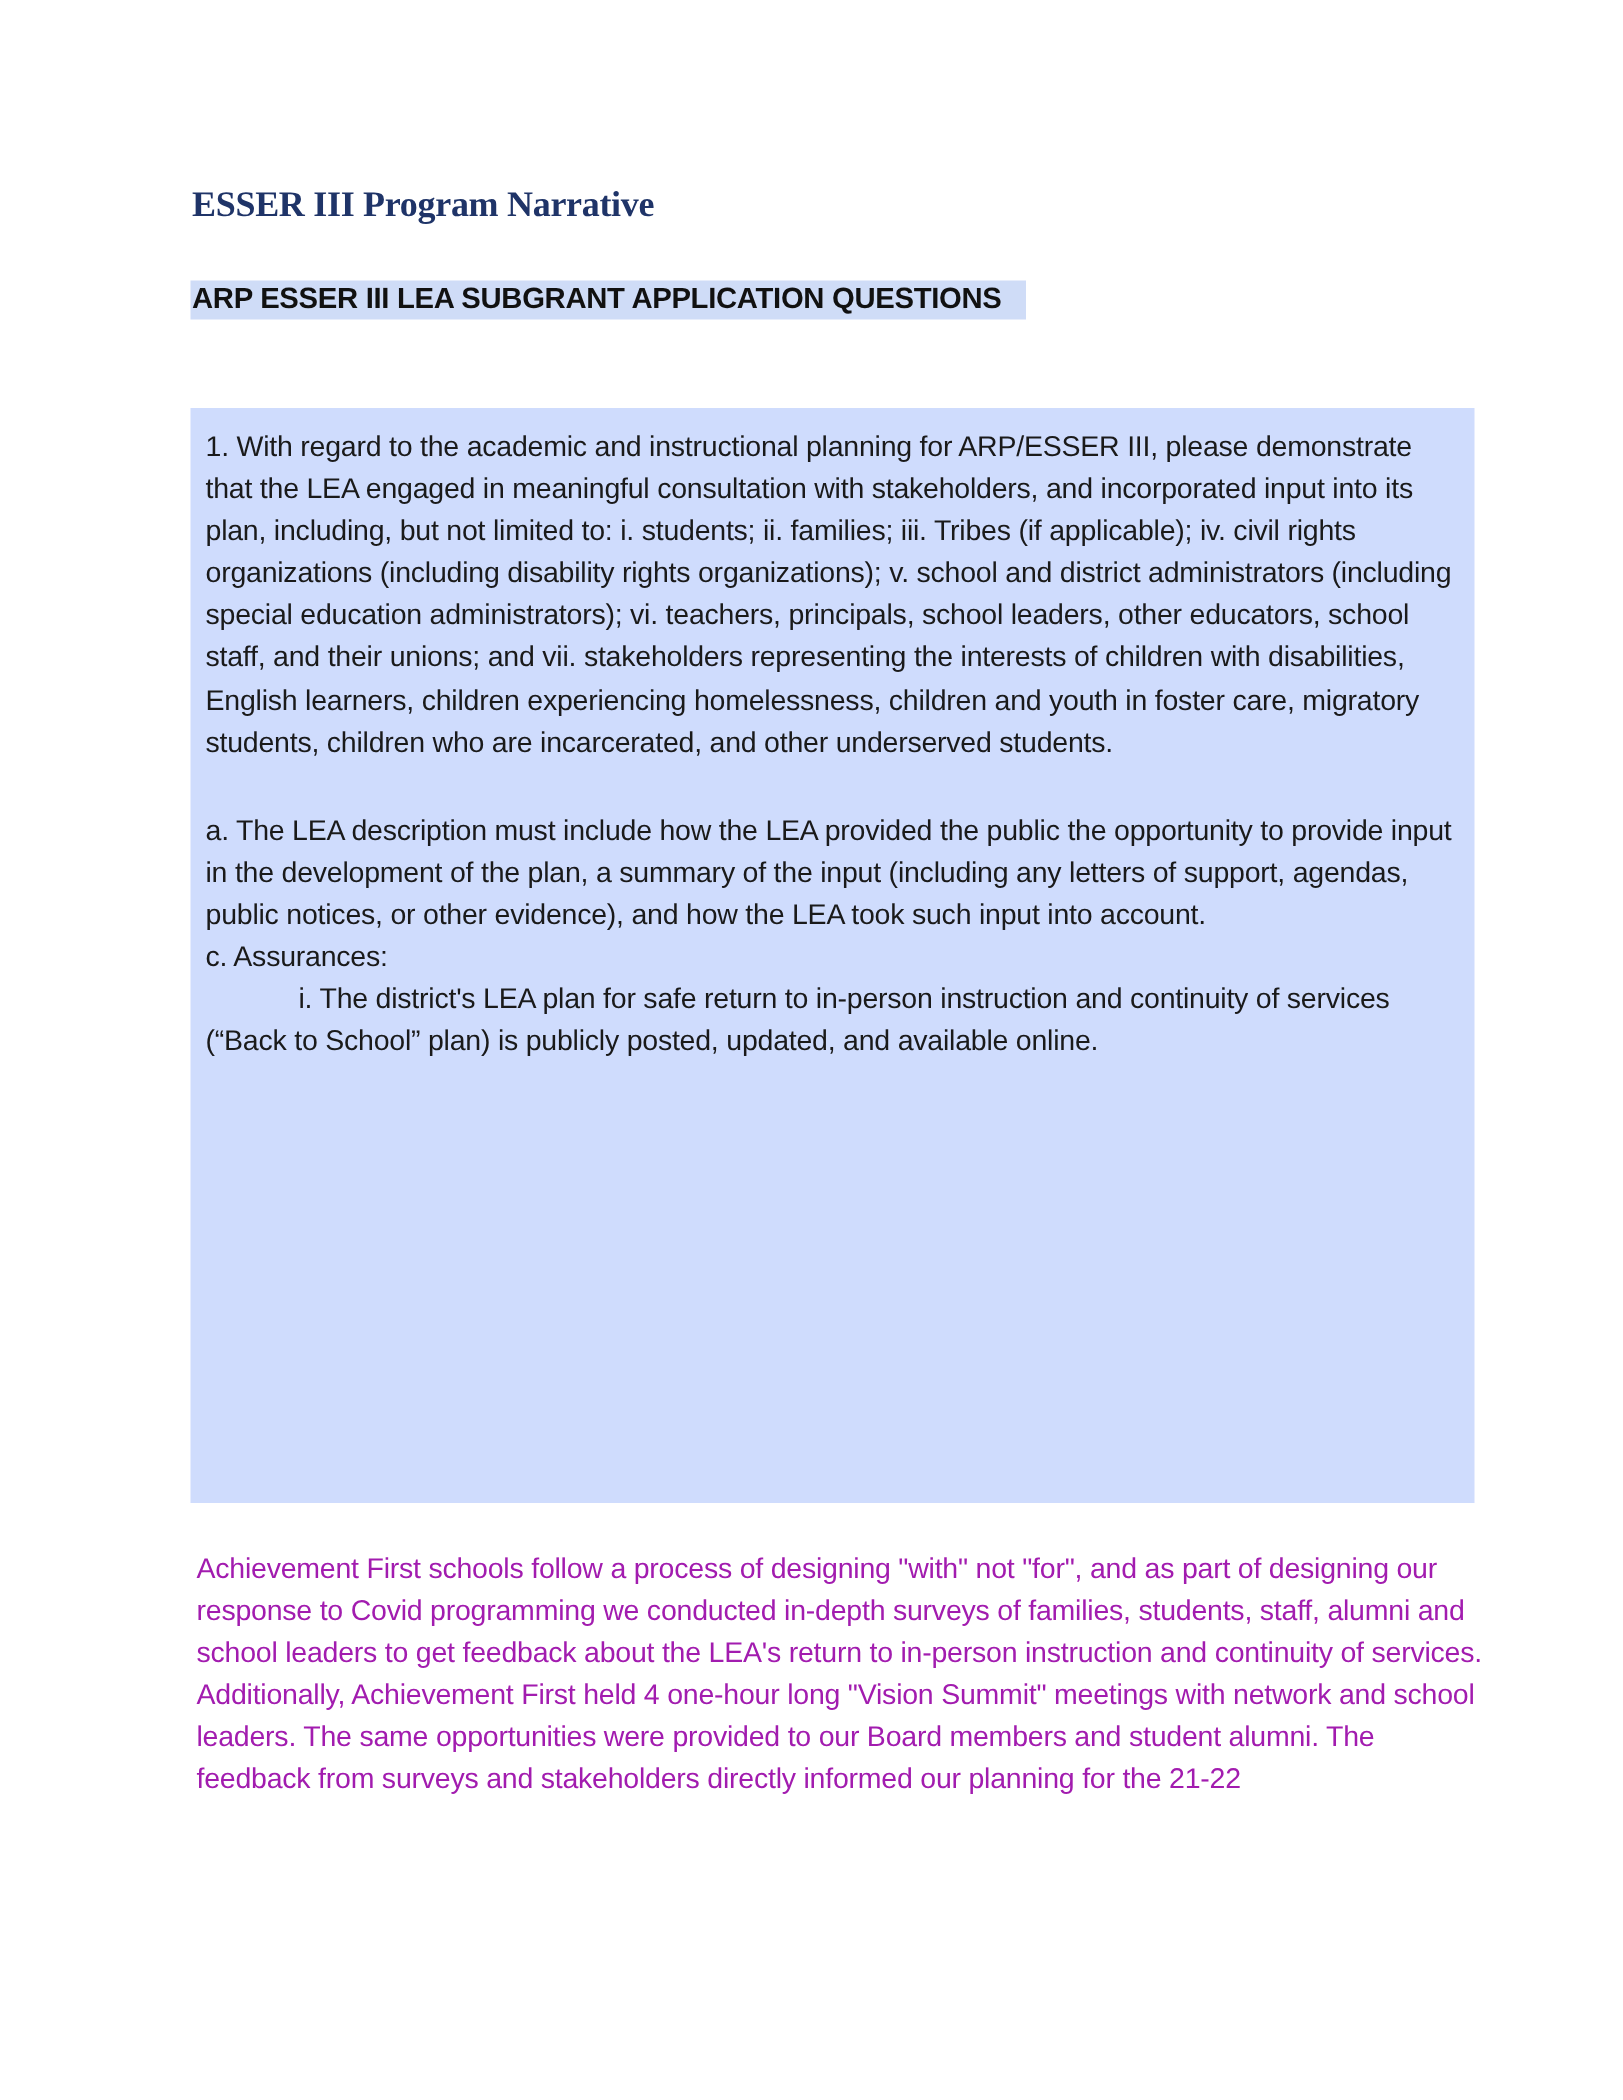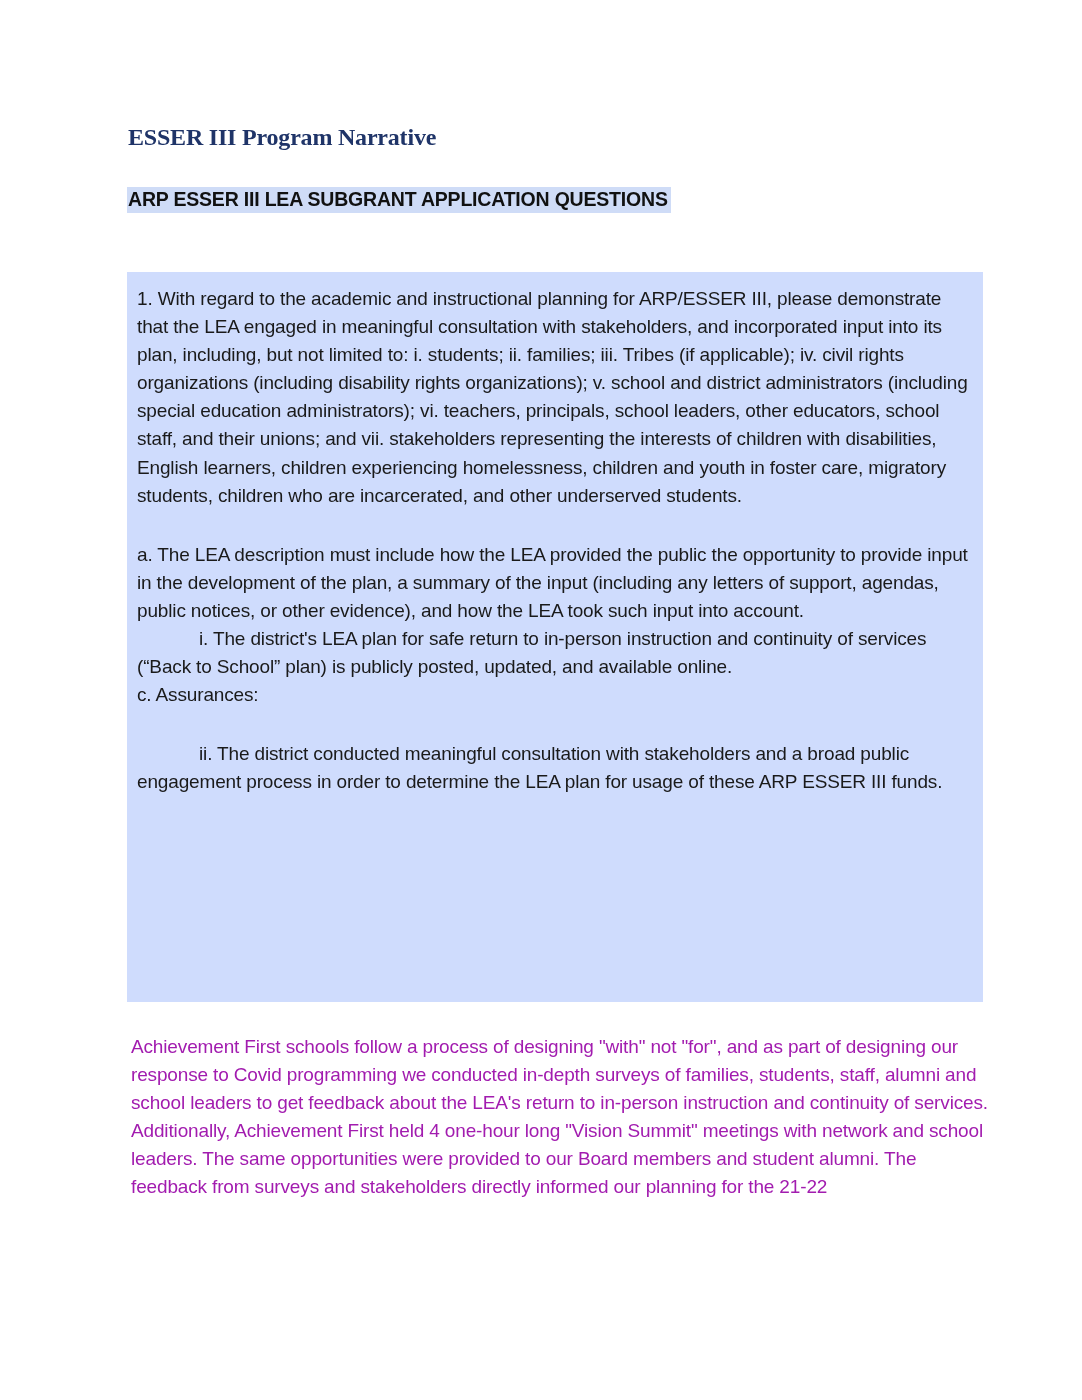--- a/index.html
+++ b/index.html
@@ -27,21 +27,21 @@
       font-family: Liberation Serif, serif;
     }
     .section-heading {
       position: absolute;
       left: 127px;
       top: 187px;
       font-size: 19.5px;
       font-weight: bold;
       color: #111111;
       background: #cfdcf7;
-      padding: 1px 3px 2px 1px;
+      padding: 1px 16px 2px 1px;
       margin: 0;
       letter-spacing: -0.2px;
     }
     .question-box {
       position: absolute;
       left: 127px;
       top: 272px;
       width: 856px;
       height: 730px;
       background: #cfdcfd;
@@ -78,19 +78,18 @@
 <body>
 
 <h1 class="page-title">ESSER III Program Narrative</h1>
 
 <h2 class="section-heading">ARP ESSER III LEA SUBGRANT APPLICATION QUESTIONS</h2>
 
 <div class="question-box">
   <p class="q-para">1.  With regard to the academic and instructional planning for ARP/ESSER III, please demonstrate that the LEA engaged in meaningful consultation with stakeholders, and incorporated input into its plan, including, but not limited to: i. students; ii. families; iii. Tribes (if applicable); iv. civil rights organizations (including disability rights organizations); v. school and district administrators (including special education administrators); vi. teachers, principals, school leaders, other educators, school staff, and their unions; and vii. stakeholders representing the interests of children with disabilities, English learners, children experiencing homelessness, children and youth in foster care, migratory students, children who are incarcerated, and other underserved students.</p>
   <div class="q-gap"></div>
   <p class="q-para">a. The LEA description must include how the LEA provided the public the opportunity to provide input in the development of the plan, a summary of the input (including any letters of support, agendas, public notices, or other evidence), and how the LEA took such input into account.</p>
+  <p class="q-para">c. Assurances:</p>
   <p class="q-para"><span class="indent"></span><span>i. The district's LEA plan for safe return to in-person instruction and continuity of services (“Back to School” plan) is publicly posted, updated, and available online.</span></p>
-  <p class="q-para">c. Assurances:</p>
   <div class="q-gap"></div>
-  <p class="q-para"><span class="indent"></span><span>ii. The district conducted meaningful consultation with stakeholders and a broad public engagement process in order to determine the LEA plan for usage of these ARP ESSER III funds.</span></p>
 </div>
 
 <p class="answer">Achievement First schools follow a process of designing "with" not "for", and as part of designing our response to Covid programming we conducted in-depth surveys of families, students, staff, alumni and school leaders to get feedback about the LEA's return to in-person instruction and continuity of services.  Additionally, Achievement First held 4 one-hour long "Vision Summit" meetings with network and school leaders.  The same opportunities were provided to our Board members and student alumni.  The feedback from surveys and stakeholders directly informed our planning for the 21-22</p>
 
 </body></html>

